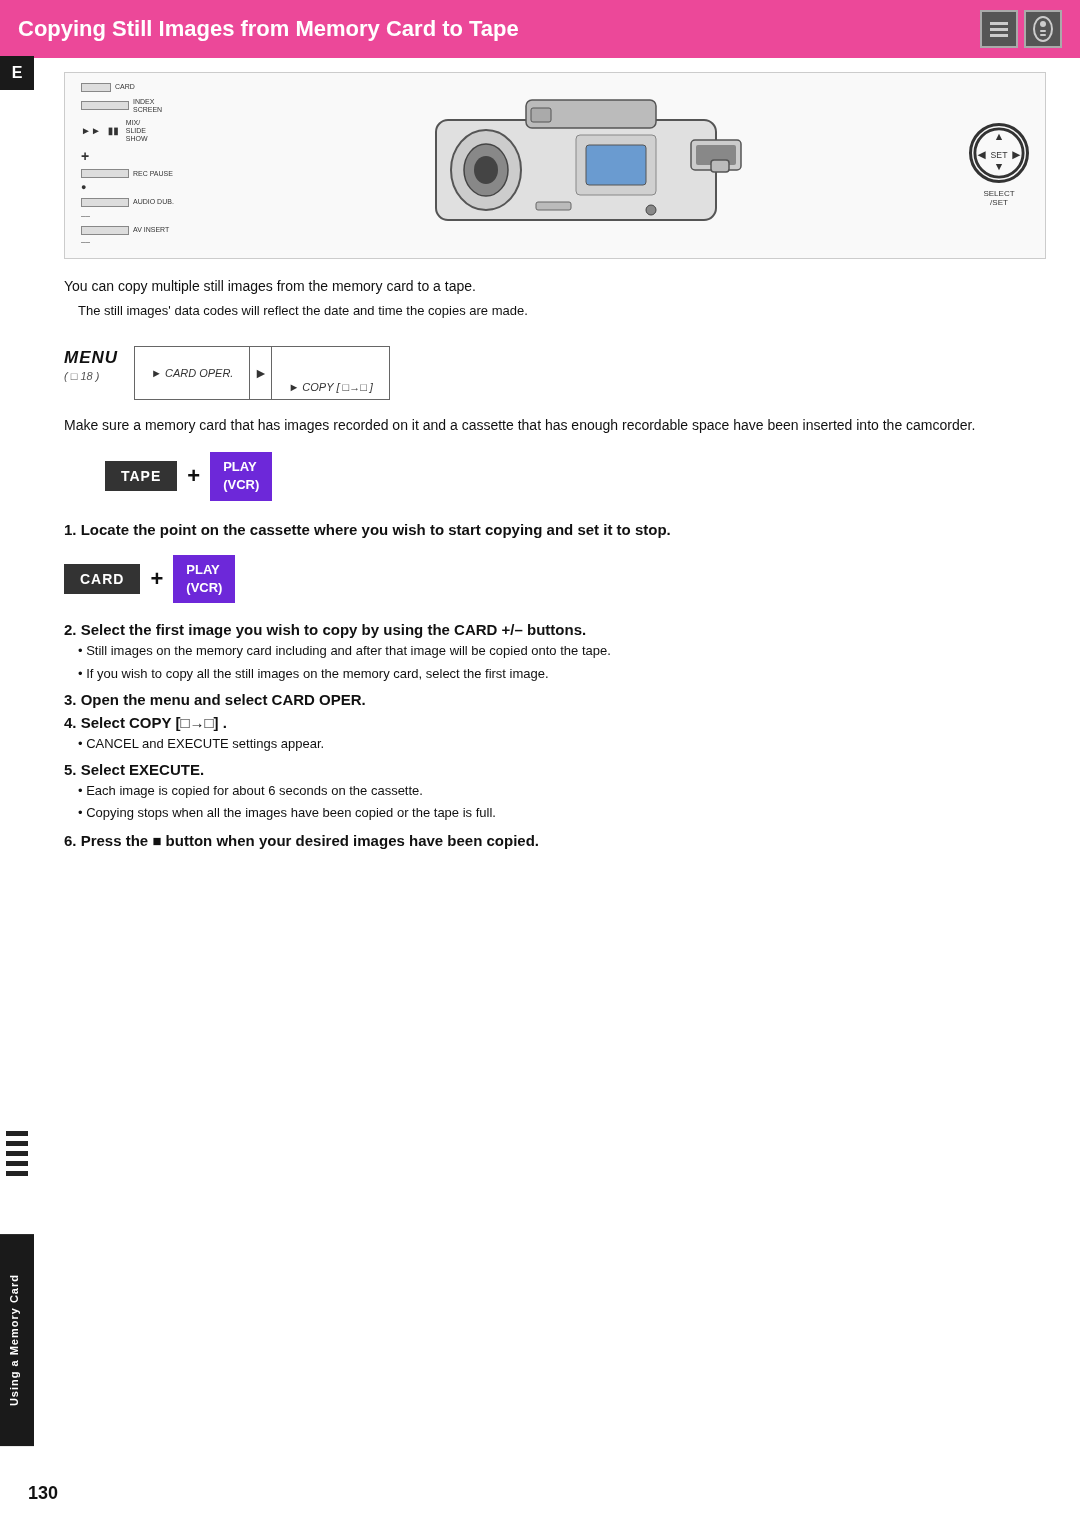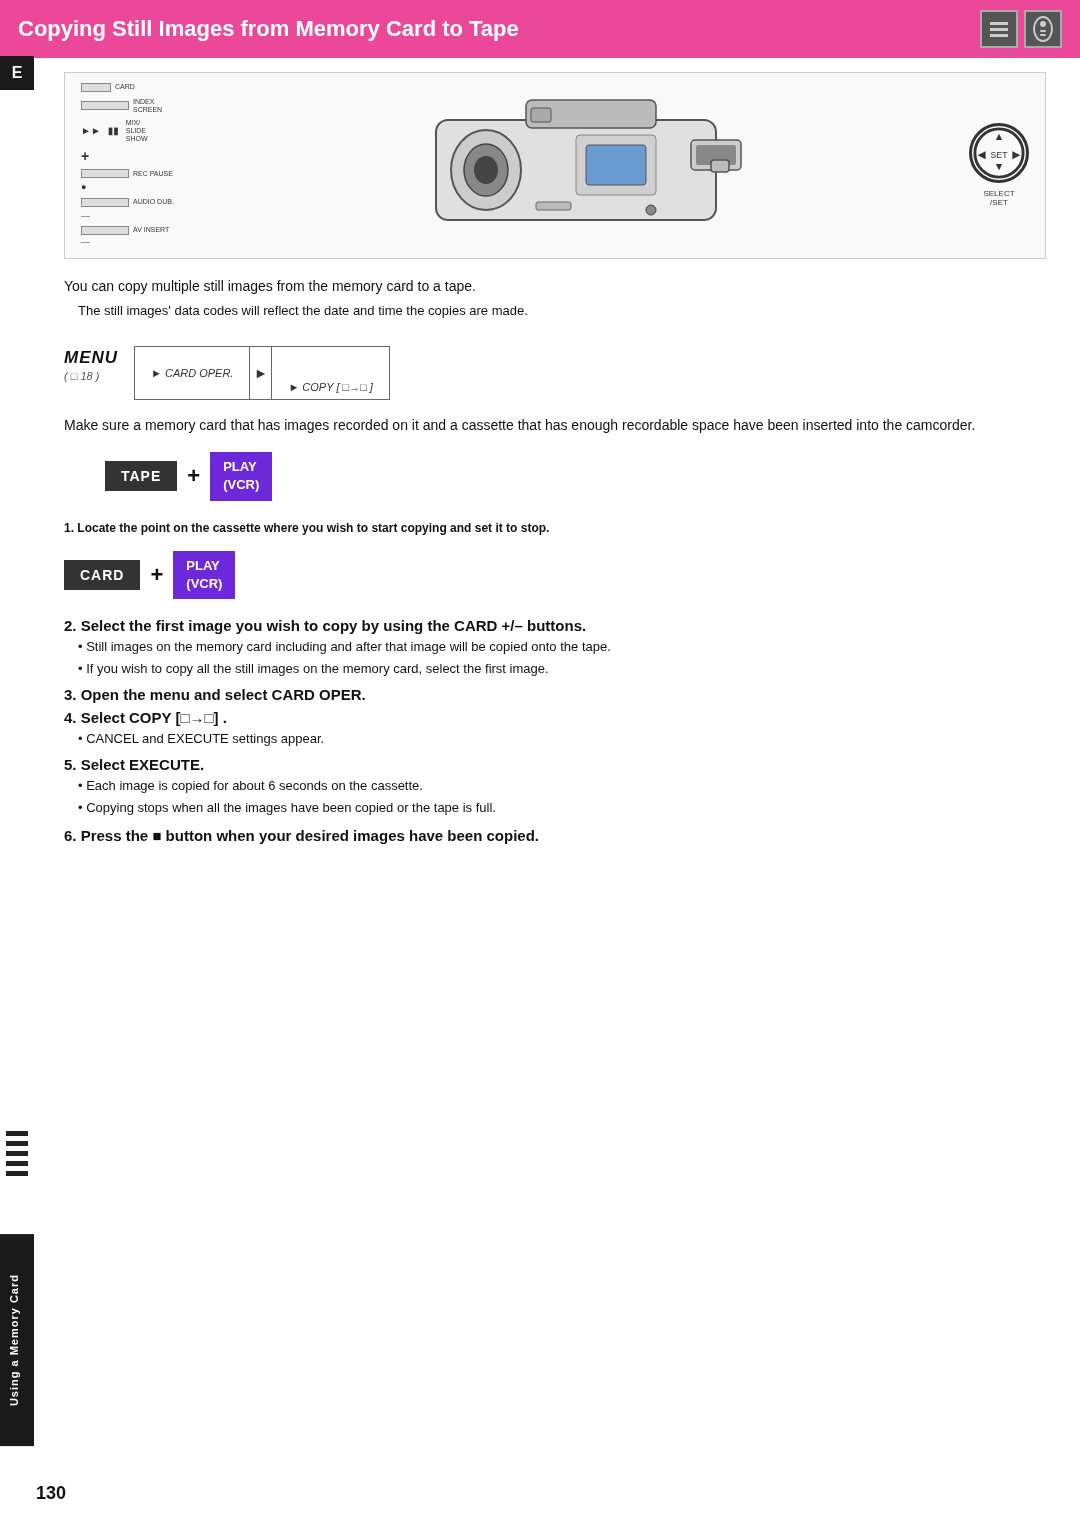--- a/index.html
+++ b/index.html
@@ -239,21 +239,21 @@
       color: #fff;
       font-size: 13px;
       font-weight: bold;
       padding: 6px 13px;
       text-align: left;
       line-height: 1.4;
     }
 
     
     .step-heading {
-      font-size: 12px;
+      font-size: 15px;
       font-weight: bold;
       line-height: 1.5;
       margin-bottom: 14px;
     }
 
     
     .badge-card {
       background: #333;
       color: #fff;
       font-size: 14px;
@@ -307,21 +307,21 @@
     .stripe {
       width: 100%;
       height: 5px;
       background: #222;
     }
 
     
     .page-number {
       position: absolute;
       bottom: 22px;
-      left: 36px;
+      left: 28px;
       font-size: 18px;
       font-weight: bold;
       color: #111;
     }
   </style>
 </head>
 <body>
 
 <div class="title-bar">
   <span>Copying Still Images from Memory Card to Tape</span>

